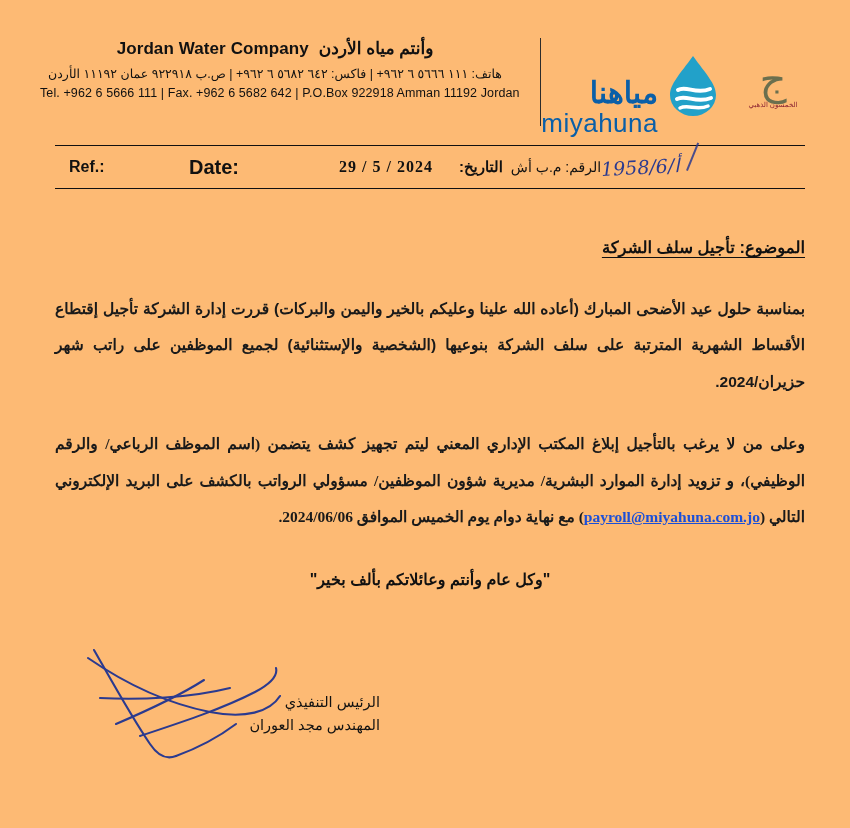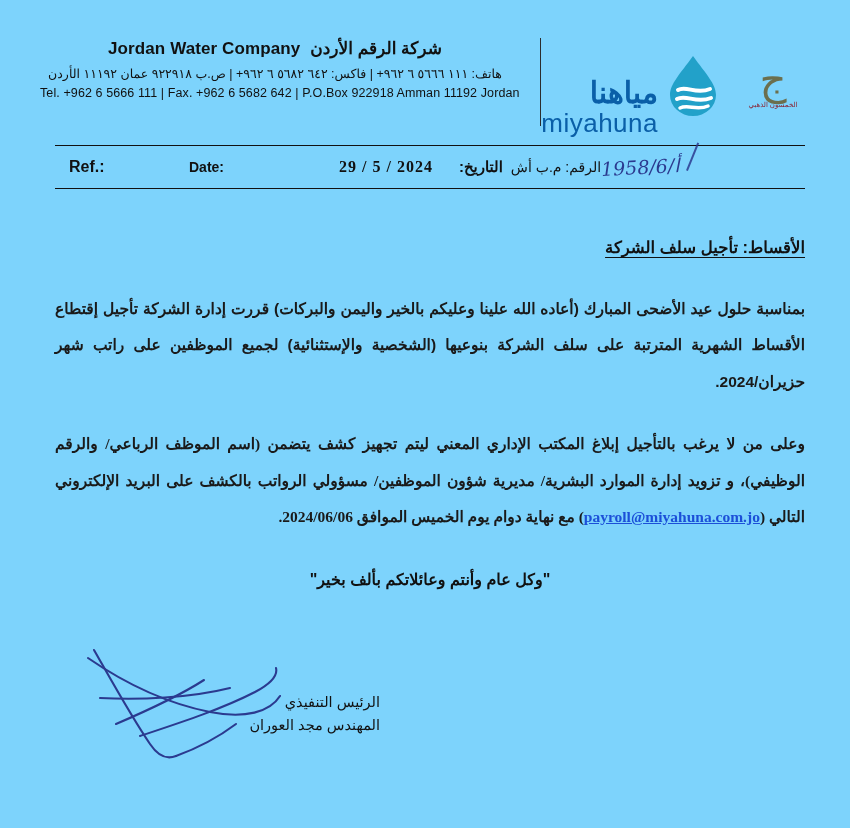--- a/index.html
+++ b/index.html
@@ -11,21 +11,21 @@
     width: 850px;
     height: 828px;
     position: relative;
     font-family: "Liberation Sans", sans-serif;
     color: #111111;
     overflow: hidden;
   }
   .page {
     position: absolute;
     inset: 0;
-    background: #7dd3fc;
+    background: #fdba74;
   }
 
   
   .header {
     position: absolute;
     top: 30px;
     left: 40px;
     right: 40px;
     height: 100px;
     display: flex;
@@ -148,21 +148,21 @@
     display: flex;
     align-items: center;
   }
   .ref-label {
     font-size: 16px;
     font-weight: bold;
     margin-left: 14px;
     min-width: 120px;
   }
   .date-label {
-    font-size: 14px;
+    font-size: 20px;
     font-weight: bold;
     min-width: 150px;
   }
   .date-value {
     font-size: 16px;
     font-weight: bold;
     letter-spacing: 1px;
     font-family: Liberation Serif, serif;
   }
   .date-ar {
@@ -270,21 +270,21 @@
 </style>
 </head>
 <body>
 
 <div class="page">
 
   <div class="header">
     <div class="header-left">
       <div class="company-line">
         <span class="company-en">Jordan Water Company</span>
-        <span class="company-ar">شركة الرقم الأردن</span>
+        <span class="company-ar">وأنتم مياه الأردن</span>
       </div>
       <div class="contact-ar">هاتف: ١١١ ٥٦٦٦ ٦ ٩٦٢+ | فاكس: ٦٤٢ ٥٦٨٢ ٦ ٩٦٢+ | ص.ب ٩٢٢٩١٨ عمان ١١١٩٢ الأردن</div>
       <div class="contact-en">Tel. +962 6 5666 111 | Fax. +962 6 5682 642 | P.O.Box 922918 Amman 11192 Jordan</div>
     </div>
 
     <div class="header-divider"></div>
 
     <div class="header-right">
       <div class="brand">
         <div class="brand-text">
@@ -311,21 +311,21 @@
     <span class="ref-label">Ref.:</span>
     <span class="date-label">Date:</span>
     <span class="date-value">29 / 5 / 2024</span>
     <span class="date-ar">التاريخ:</span>
     <span class="num-ar">الرقم: م.ب أش</span>
     <span class="handwritten">1958/6/أ</span>
   </div>
   <div class="hand-strike"></div>
 
   <div class="doc">
-    <div class="subject">الأقساط: تأجيل سلف الشركة</div>
+    <div class="subject">الموضوع: تأجيل سلف الشركة</div>
     <p class="para p1">بمناسبة حلول عيد الأضحى المبارك (أعاده الله علينا وعليكم بالخير واليمن والبركات) قررت إدارة الشركة تأجيل إقتطاع الأقساط الشهرية المترتبة على سلف الشركة بنوعيها (الشخصية والإستثنائية) لجميع الموظفين على راتب شهر حزيران/2024.</p>
     <p class="para p2">
       <span>وعلى من لا يرغب بالتأجيل إبلاغ المكتب الإداري المعني ليتم تجهيز كشف يتضمن (اسم الموظف الرباعي/ والرقم الوظيفي)، و تزويد إدارة الموارد البشرية/ مديرية شؤون الموظفين/ مسؤولي الرواتب بالكشف على البريد الإلكتروني التالي (</span><a class="email-link" href="#">payroll@miyahuna.com.jo</a><span>) مع نهاية دوام يوم الخميس الموافق 2024/06/06.</span>
     </p>
     <div class="closing">"وكل عام وأنتم وعائلاتكم بألف بخير"</div>
   </div>
 
   <div class="sig-block">
     <svg class="sig-svg" width="320" height="130" viewBox="0 0 320 130" aria-hidden="true">
       <g stroke="#2b3a8f" fill="none" stroke-width="2.1" stroke-linecap="round">

